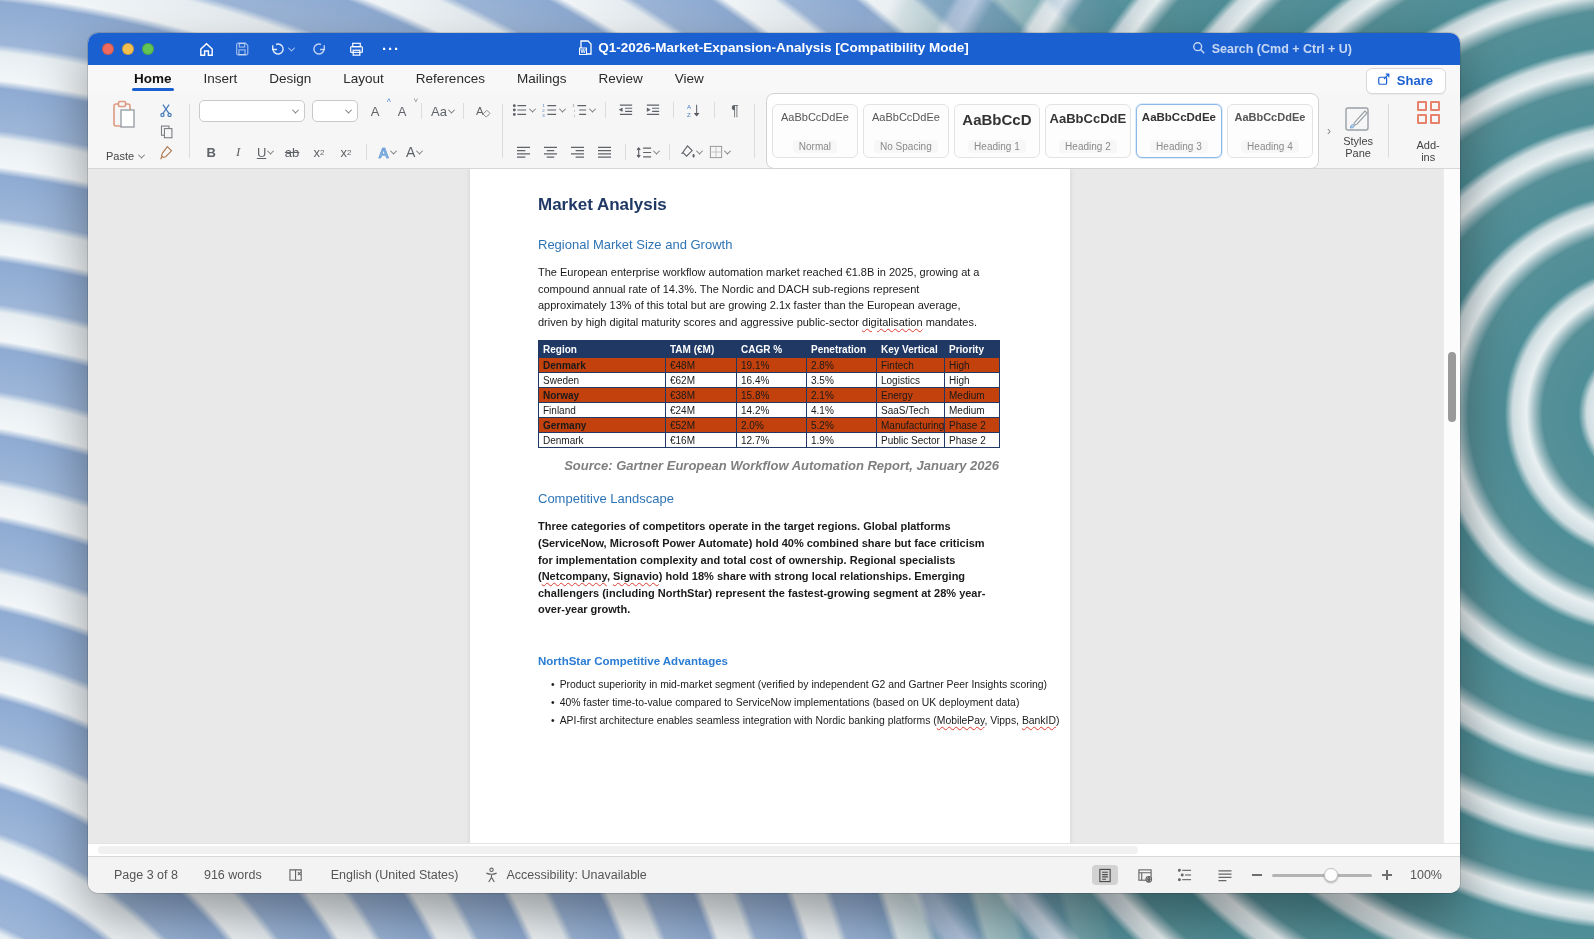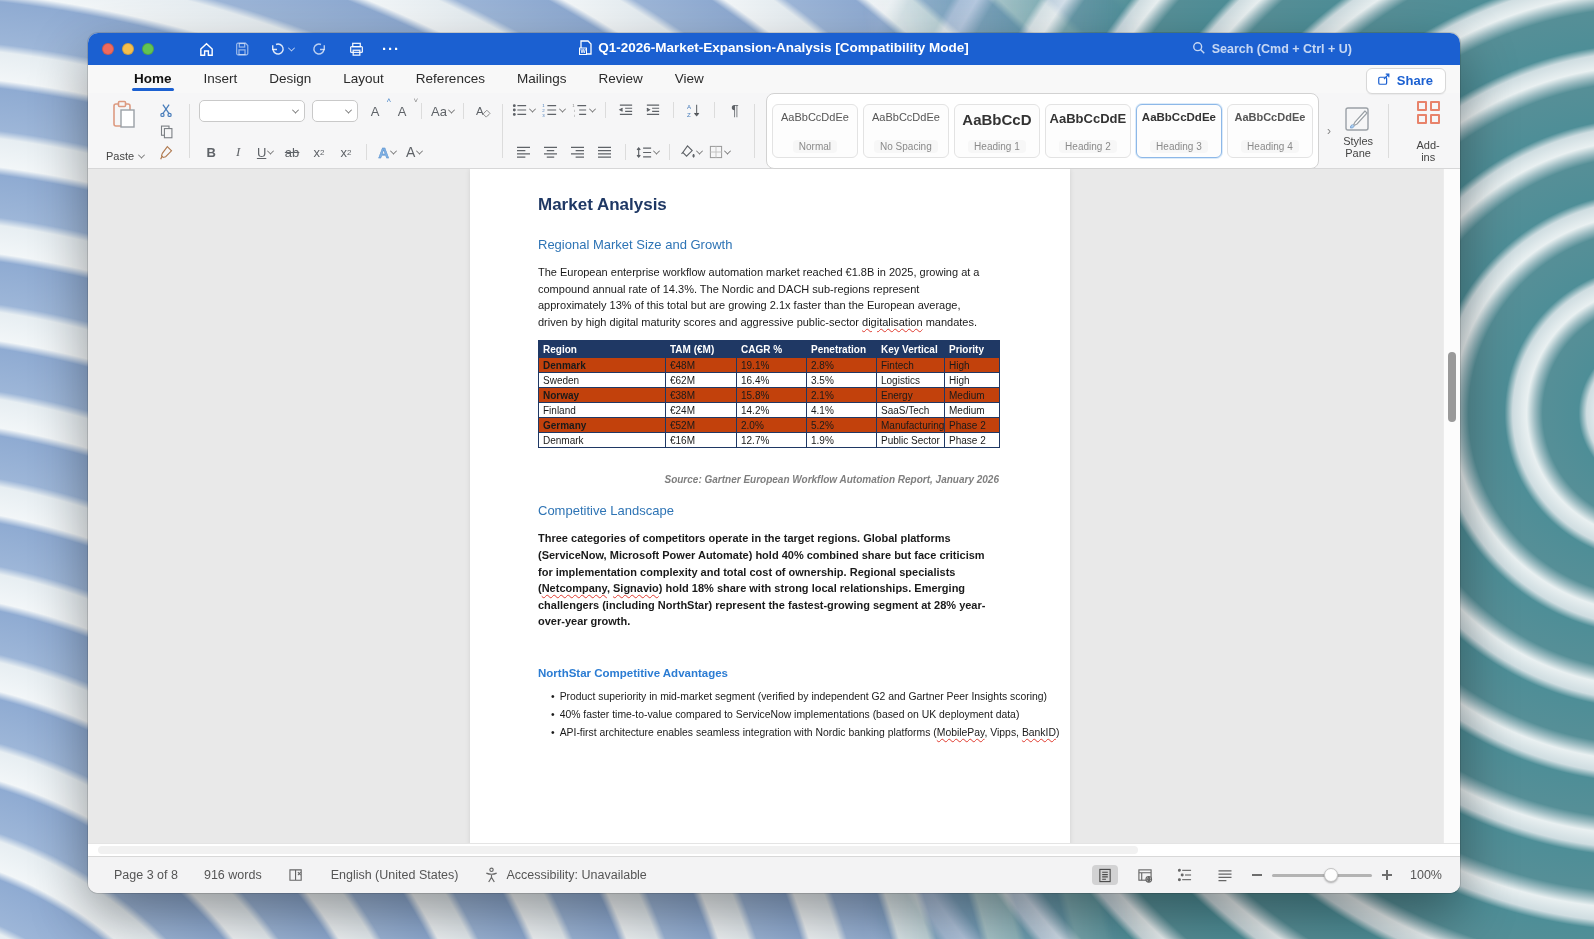--- a/index.html
+++ b/index.html
@@ -96,21 +96,21 @@
 
   
   .docarea { position:relative; flex:1 1 auto; background:#e9e9e9; overflow:hidden; }
   .page { position:absolute; left:382px; top:0; width:600px; bottom:-4px; background:#fff; box-shadow:0 0 5px rgba(0,0,0,.10); }
   .page-content { padding:26px 71px 0 68px; color:#1a1a1a; }
 
   .doc-h1 { font-size:17px; line-height:20px; font-weight:bold; color:#1f3864; margin:0 0 22px 0; }
   .doc-h2 { font-size:13px; line-height:16px; font-weight:normal; color:#2e74b5; margin:12px 0 11px 0; }
   .doc-p  { font-size:11px; line-height:16.6px; margin:0 0 10px 0; padding-right:18px; }
   .doc-p.bold { font-weight:bold; padding-right:0; }
-  .doc-source { margin-top:26px; font-size:10px; font-style:italic; color:#7f7f7f; text-align:right; font-weight:bold; }
+  .doc-source { margin-top:10px; font-size:13px; font-style:italic; color:#7f7f7f; text-align:right; font-weight:bold; }
   .doc-h2.second { margin-top:18px; }
   .doc-h3 { font-size:11.5px; line-height:14px; font-weight:bold; color:#2b7cd3; margin:36px 0 8px 0; }
   .doc-bullets { list-style:none; }
   .doc-bullets li { font-size:10.4px; line-height:18px; white-space:nowrap; padding-left:13px; }
   .doc-bullets .bdot { margin-right:5px; }
   .sq { text-decoration:underline; text-decoration-style:wavy; text-decoration-color:#e03b2f; text-decoration-thickness:1px; text-underline-offset:2px; }
 
   table.mkt { border-collapse:collapse; table-layout:fixed; width:461px; font-size:10px; margin-top:0; }
   table.mkt th { background:#1f3864; color:#fff; text-align:left; font-weight:bold; padding:2.5px 4px; border:1px solid #1f3864; white-space:nowrap; overflow:hidden; }
   table.mkt td { padding:1.5px 4px; border:1px solid #1f3864; white-space:nowrap; overflow:hidden; background:#fff; }

